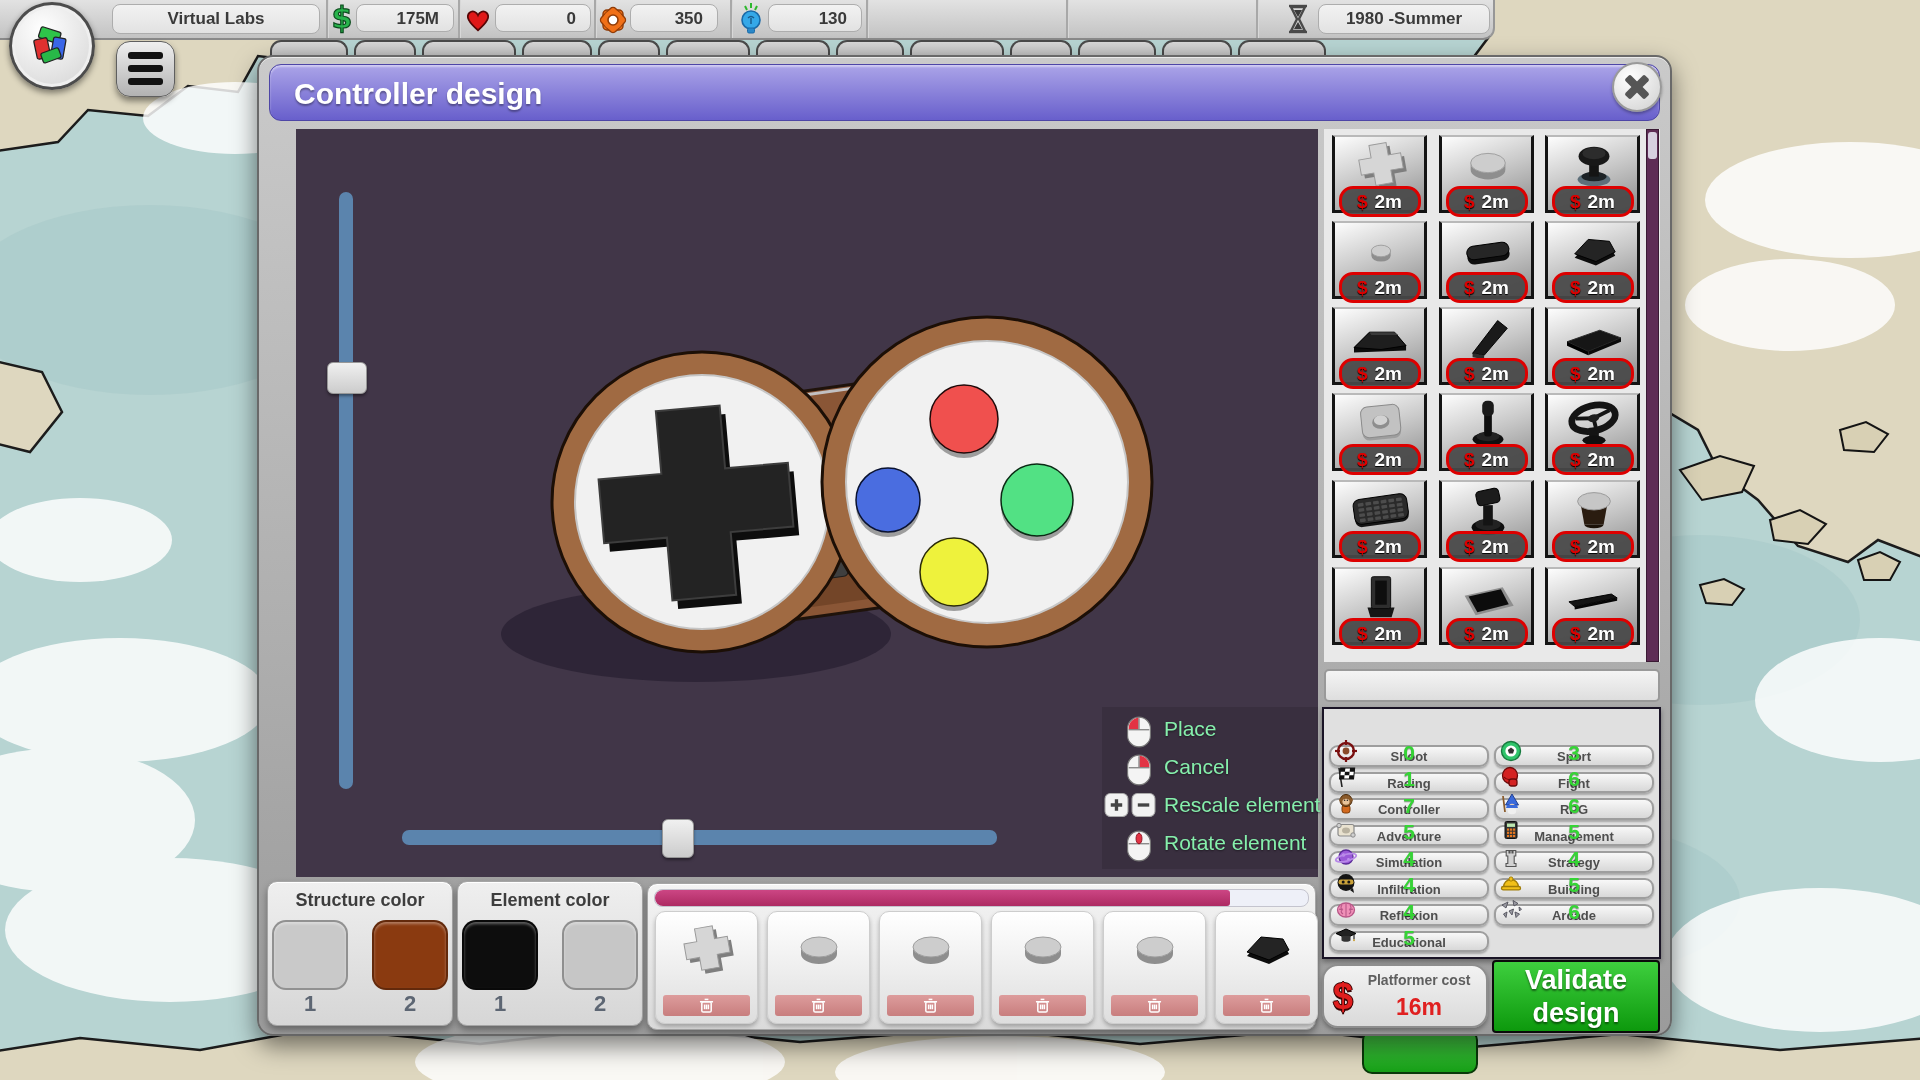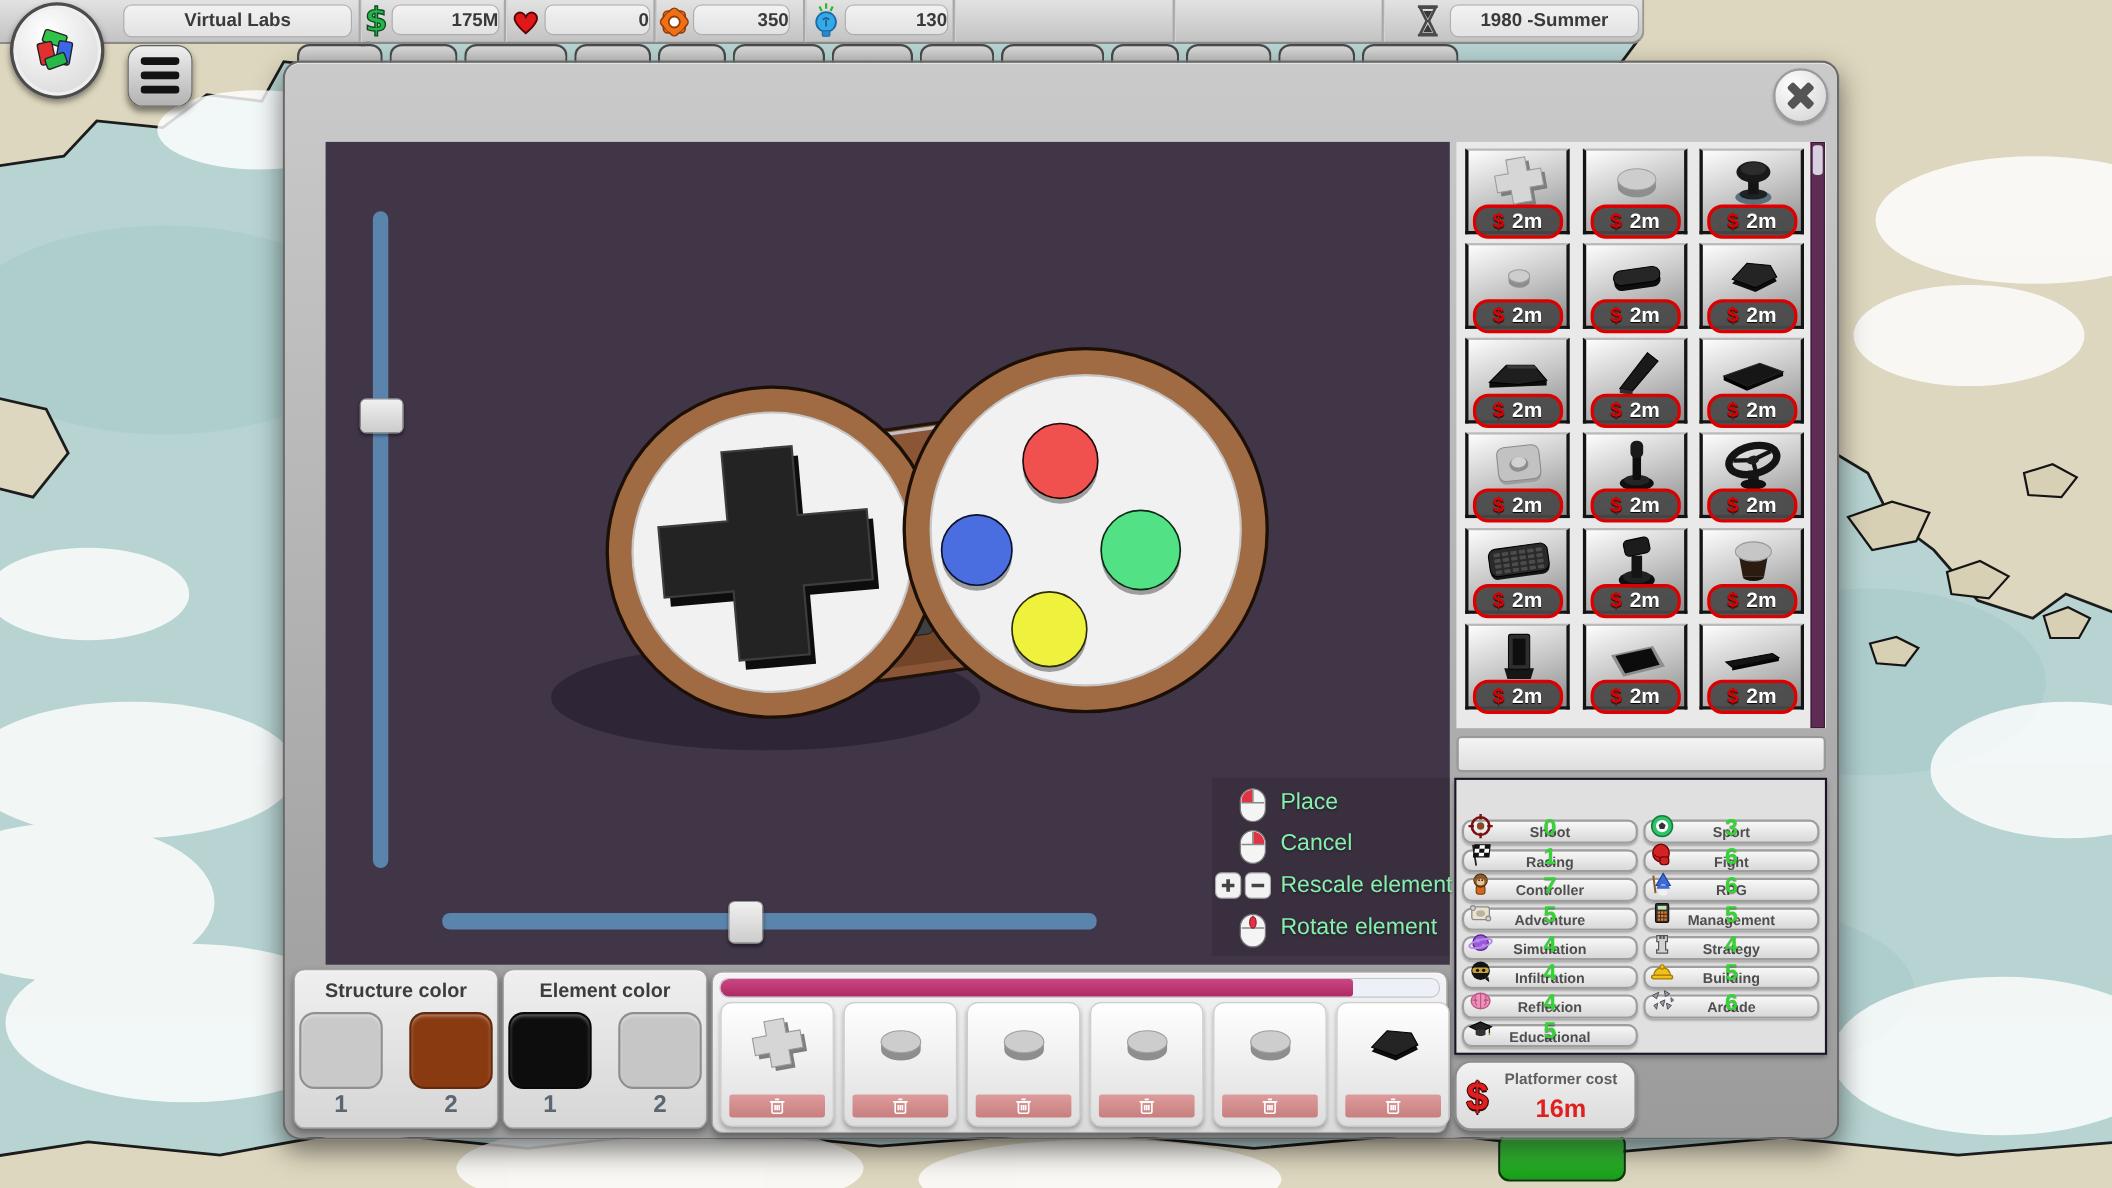--- a/index.html
+++ b/index.html
@@ -11,21 +11,21 @@
   #map{position:absolute;left:0;top:0;width:1920px;height:1080px;}
 
   
   #topbar{position:absolute;left:0;top:0;width:1493px;height:38px;z-index:4;
     background:linear-gradient(#e2e2e2,#c3c3c3);
     border-bottom:2px solid #8a8a8a;border-right:2px solid #979797;border-radius:0 0 12px 0;}
   .tb-div{position:absolute;top:0;width:2px;height:38px;background:#a8a8a8;border-right:1px solid #d8d8d8;}
   .tb-box{position:absolute;top:4px;height:28px;background:linear-gradient(#f2f2f2,#e2e2e2);
     border:1px solid #adadad;border-radius:8px;color:#3a3a3a;font-weight:bold;font-size:17px;line-height:28px;}
   .tb-center{text-align:center;}
-  .tb-num{text-align:right;padding-right:0;box-sizing:border-box;}
+  .tb-num{text-align:right;padding-right:14px;box-sizing:border-box;}
   .tb-icon{position:absolute;top:3px;}
   #logo{position:absolute;left:9px;top:2px;width:80px;height:82px;border-radius:50%;z-index:6;
     background:radial-gradient(circle at 38% 30%,#ffffff,#d2d2d2);
     border:3px solid #4c4c4c;box-shadow:inset 0 0 0 3px #efefef,0 3px 6px rgba(0,0,0,.45);
     display:flex;align-items:center;justify-content:center;}
   #hamburger{position:absolute;left:116px;top:41px;width:57px;height:54px;border-radius:14px;z-index:5;
     background:linear-gradient(#efefef,#b2b2b2);border:1px solid #5f5f5f;box-shadow:0 4px 6px rgba(0,0,0,.45);}
   #hamburger .bar{position:absolute;left:11px;width:35px;height:7px;background:#121212;border-radius:3px;}
 
   
@@ -270,20 +270,21 @@
       </g>
     </svg>
   </div>
   <div id="hamburger">
     <div class="bar" style="top:10px;"></div>
     <div class="bar" style="top:23px;"></div>
     <div class="bar" style="top:36px;"></div>
   </div>
 
   <div id="dialog">
+    <div id="titlebar">Controller design</div>
     <div id="close-btn">
       <div class="x1"></div>
         <div class="x2"></div>
     </div>
 
     <div id="canvas">
       <svg width="1022" height="748" viewBox="0 0 1022 748">
         <ellipse cx="400" cy="505" rx="195" ry="48" fill="#2c2335" opacity="0.9"></ellipse>
         <g transform="rotate(-8 566 368)">
           <rect x="330" y="255" width="470" height="225" rx="40" fill="#8a5636" stroke="#1f130b" stroke-width="3"></rect>
@@ -849,20 +850,21 @@
             <div class="gvalue">5</div>
           </div>
         </div>
     </div>
 
     <div id="cost-box">
       <div id="cost-dollar">$</div>
       <div id="cost-label">Platformer cost</div>
       <div id="cost-value">16m</div>
     </div>
+    <div id="validate-btn">Validate design</div>
 
     <div id="structure-color" class="color-panel">
       <div class="cp-title">Structure color</div>
       <div class="swatch-row">
           <div class="swatch-col">
             <div class="swatch" style="background:#c9c9c9"></div>
             <div class="swatch-num">1</div>
           </div>
           <div class="swatch-col">
             <div class="swatch" style="background:#8a3a10"></div>

